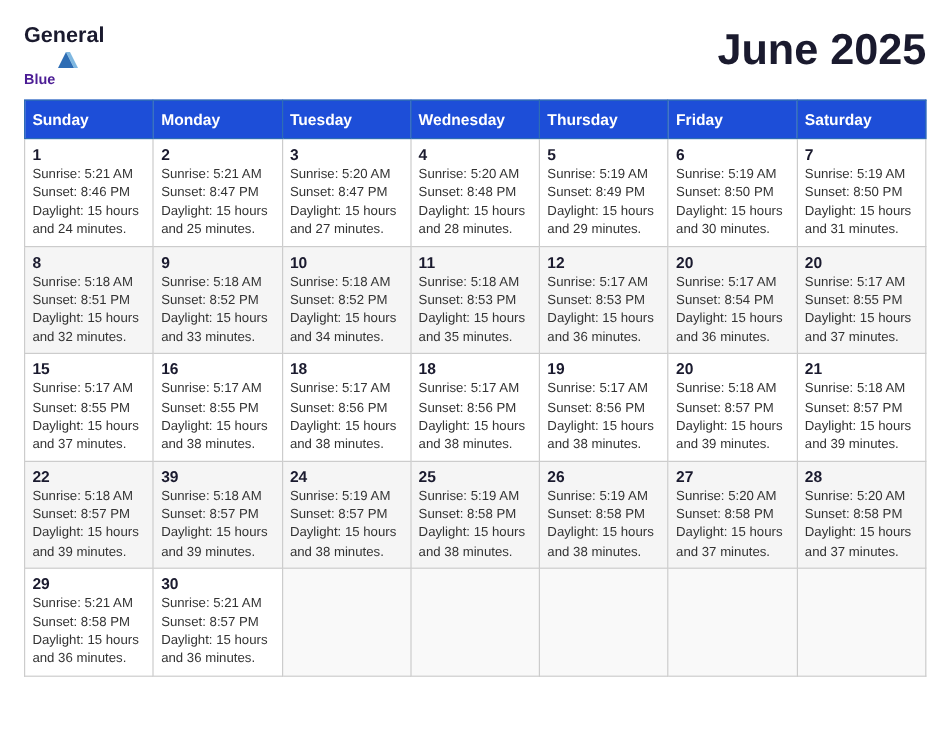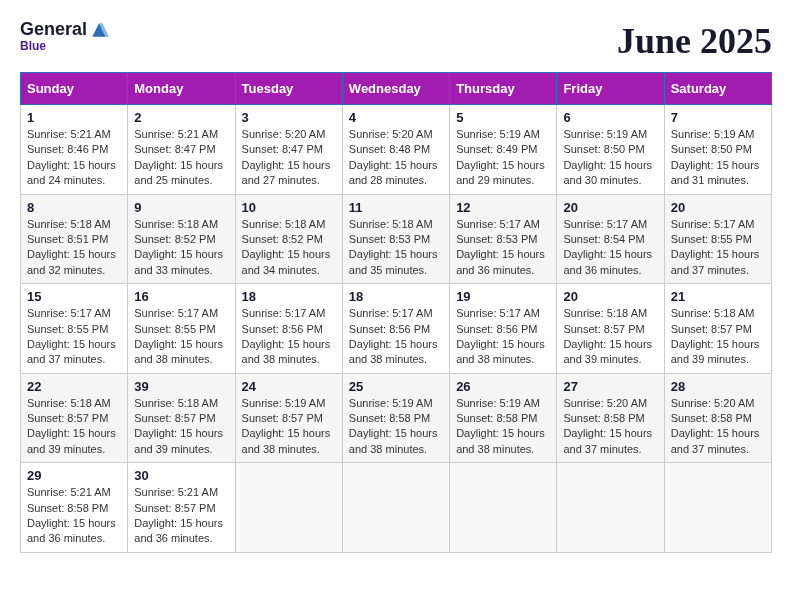--- a/index.html
+++ b/index.html
@@ -35,38 +35,37 @@
       font-weight: bold;
       color: #4c1d95;
     }
     .logo-icon {
       width: 20px;
       height: 20px;
       margin-left: 2px;
     }
     .title-area {
       text-align: center;
-      font-family: Liberation Serif, serif;
     }
     .month-title {
       font-size: 36px;
       font-weight: bold;
       color: #1a1a2e;
     }
     .location-title {
       font-size: 16px;
       color: #333;
     }
     .calendar-table {
       width: 100%;
       border-collapse: collapse;
       font-size: 11px;
     }
     .calendar-table th {
-      background-color: #a21caf;
+      background-color: #1d4ed8;
       color: #fff;
       padding: 8px 6px;
       text-align: left;
       font-size: 13px;
       font-weight: bold;
       border: 1px solid #2e6db4;
     }
     .calendar-table td {
       border: 1px solid #ccc;
       vertical-align: top;
@@ -93,21 +92,21 @@
     .empty-cell {
       background: #f9f9f9 !important;
     }
   </style>
 </head>
 <body>
 
 <div class="header-area">
   <div class="logo">
     <div class="logo-text">
-      <span style="display:flex;align-items:center;">
+      <span style="display:flex;align-items:center;flex-direction:column;">
         <span class="logo-general">General</span>
         <svg class="logo-icon" viewBox="0 0 24 24">
           <polygon points="4,20 12,4 20,20" fill="#2e6db4"></polygon>
           <polygon points="12,4 20,20 24,20 16,4" fill="#4a9ad4" opacity="0.7"></polygon>
         </svg>
       </span>
       <span class="logo-blue">Blue</span>
     </div>
   </div>
   <div class="title-area">

